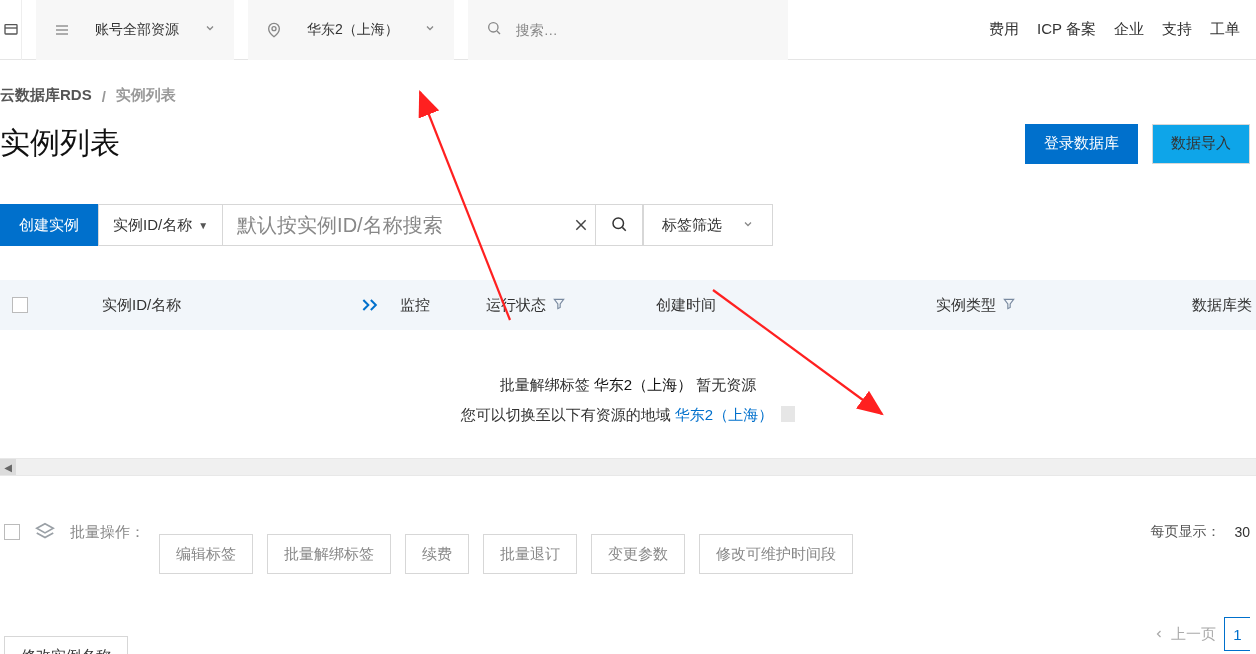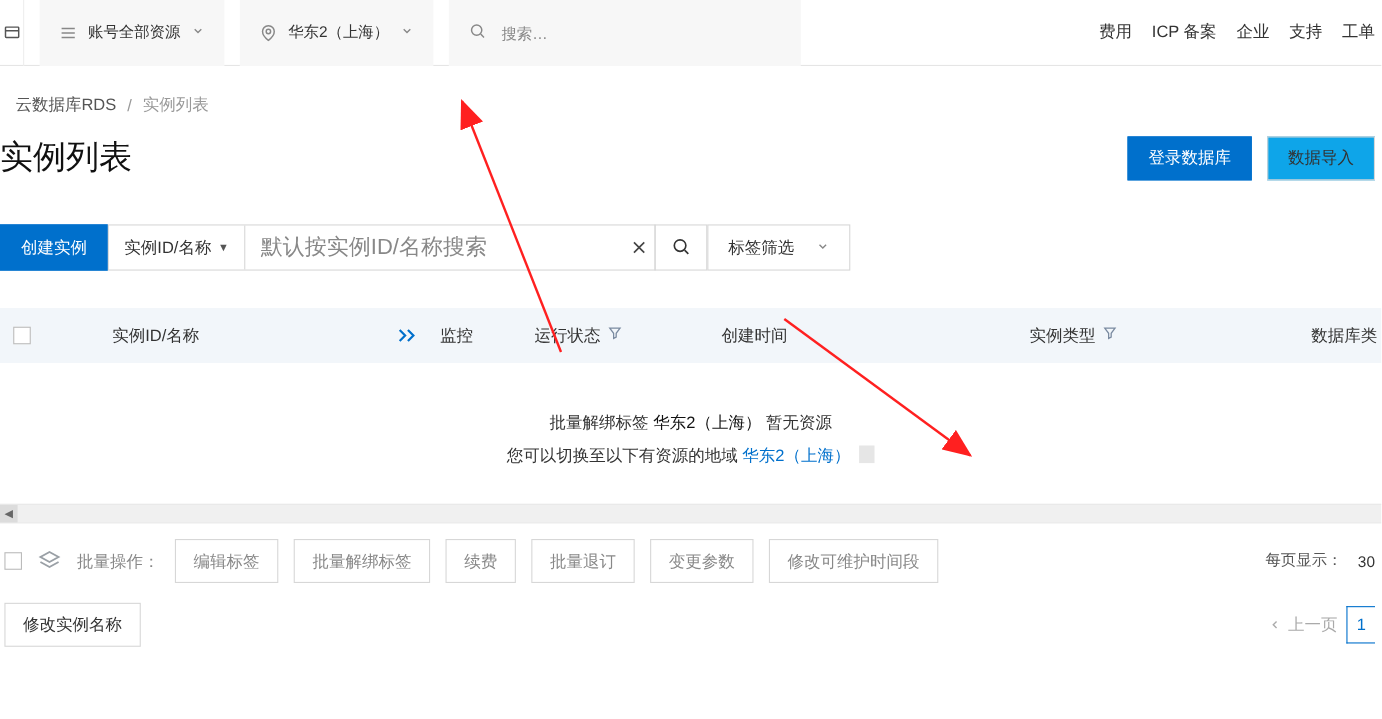--- a/index.html
+++ b/index.html
@@ -32,21 +32,21 @@
     height: 60px;
     display: flex;
     align-items: center;
     justify-content: center;
     border-right: 1px solid #eee;
     color: #555;
   }
   .dropdown-box {
     display: flex;
     align-items: center;
-    gap: 10px;
+    gap: 25px;
     height: 60px;
     padding: 0 18px;
     background: #f7f7f7;
     border-radius: 0;
     color: #333;
     cursor: pointer;
   }
   .dropdown-box .chev {
     color: #888;
     font-size: 12px;
@@ -71,40 +71,41 @@
     font-size: 14px;
     color: #333;
     flex: 1;
   }
   .search-box input::placeholder { color: #888; }
   .topbar-right {
     margin-left: auto;
     display: flex;
     align-items: center;
     gap: 18px;
-    padding-right: 6px;
+    padding-right: 16px;
   }
   .topbar-link {
     color: #333;
     cursor: pointer;
     font-size: 15px;
   }
 
   
   .page-area {
     padding: 26px 0 0 0;
     position: relative;
   }
   .breadcrumb {
     display: flex;
     align-items: flex-end;
     gap: 10px;
     font-size: 15px;
     color: #555;
-    padding-left: 14px;
+    padding-left: 0;
+    font-weight: bold;
   }
   .breadcrumb .sep { color: #999; }
   .breadcrumb .current { color: #999; }
   .page-title-row {
     display: flex;
     align-items: center;
     margin-top: 18px;
   }
   .page-title {
     font-size: 30px;
@@ -294,20 +295,21 @@
   .small-btn {
     height: 40px;
     padding: 0 16px;
     border: 1px solid #d7d7d7;
     background: #fff;
     color: #888;
     font-size: 15px;
     display: inline-flex;
     align-items: center;
     justify-content: center;
+    margin-top: 44px;
   }
   .small-btn.enabled { color: #333; cursor: pointer; }
   .bottom-right {
     margin-left: auto;
     display: flex;
     align-items: center;
     gap: 14px;
     padding-right: 6px;
     color: #555;
   }

